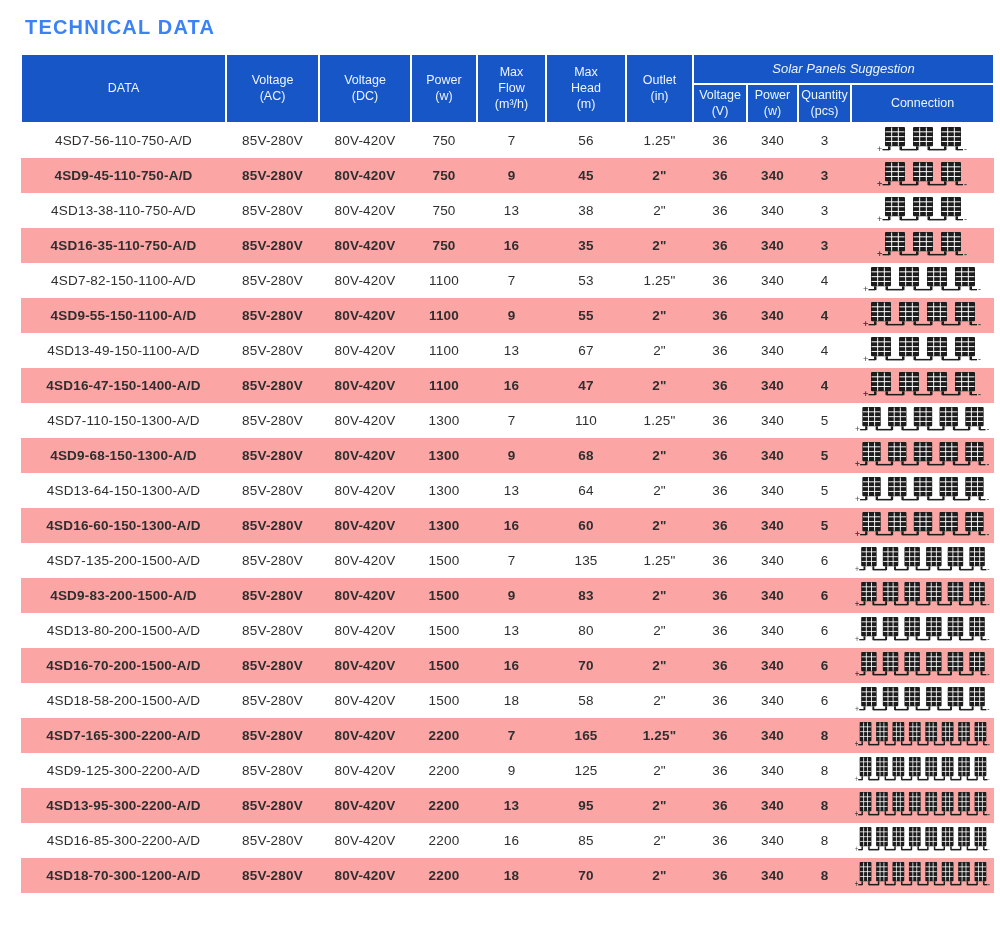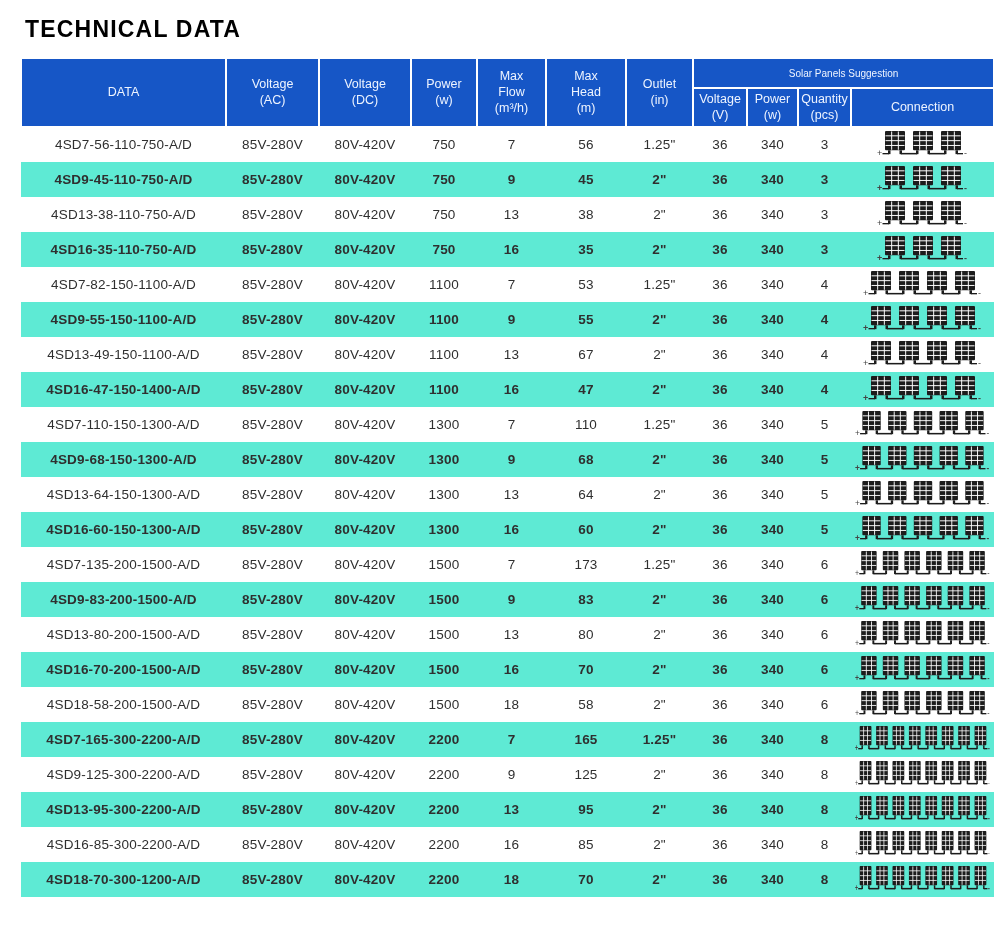--- a/index.html
+++ b/index.html
@@ -5,56 +5,56 @@
   * { box-sizing: border-box; margin: 0; padding: 0; }
   html, body { background: #ffffff; }
   body {
     width: 1000px; height: 927px;
     font-family: "Liberation Sans", sans-serif;
     position: relative;
     overflow: hidden;
   }
   .page-title {
     margin: 16px 0 0 25px;
-    font-size: 23px;
+    font-size: 20px;
     font-weight: 800;
     letter-spacing: 1.2px;
-    color: #000000;
+    color: #3b82f6;
   }
   table.tech-table {
     border-collapse: collapse;
     table-layout: fixed;
     width: 973px;
     margin: 14px 0 0 20px;
   }
   thead th {
     background: #1656c6;
     color: #eef4ff;
     border: 2px solid #ffffff;
     font-weight: 400;
     font-size: 12.5px;
     line-height: 1.3;
     white-space: pre-line;
     text-align: center;
     vertical-align: middle;
     padding: 2px 0;
   }
-  thead tr.group-row th.group-head { height: 30px; font-size: 10px; }
+  thead tr.group-row th.group-head { height: 30px; font-size: 13px; font-style: italic; }
   thead tr.sub-row th { height: 34px; }
   th.rowspan2 { height: 66px; }
   tbody td {
     text-align: center;
     vertical-align: middle;
     height: 35px;
     font-size: 13.5px;
     color: #2f2f2f;
     letter-spacing: 0.2px;
     padding: 0;
   }
-  tbody tr.striped { background: #5eead4; }
+  tbody tr.striped { background: #fca5a5; }
   tbody tr.striped td { font-weight: 600; }
   td.conn-cell svg { vertical-align: middle; }
 </style>
 </head>
 <body>
 
 <h1 class="page-title">TECHNICAL DATA</h1>
 
 <table class="tech-table">
   <colgroup>
@@ -735,21 +735,21 @@
             <line x1="136" y1="23.5" x2="142" y2="23.5" stroke="#1c1c1c" stroke-width="1.4"></line>
             <text x="143" y="26" font-size="9" fill="#444" font-family="Liberation Sans, sans-serif">-</text>
           </svg></td>
   </tr>
       <tr>
     <td>4SD7-135-200-1500-A/D</td>
     <td>85V-280V</td>
     <td>80V-420V</td>
     <td>1500</td>
     <td>7</td>
-    <td>173</td>
+    <td>135</td>
     <td>1.25"</td>
     <td>36</td>
     <td>340</td>
     <td>6</td>
     <td class="conn-cell"><svg viewBox="0 0 176 28" width="136" height="27" preserveAspectRatio="none">
             <rect x="8" y="0" width="20" height="20" fill="#1c1c1c" rx="1"></rect>
             <line x1="14.666666666666668" y1="0.5" x2="14.666666666666668" y2="19.5" stroke="#fff" stroke-width="1"></line>
             <line x1="21.333333333333336" y1="0.5" x2="21.333333333333336" y2="19.5" stroke="#fff" stroke-width="1"></line>
             <line x1="8.5" y1="5" x2="27.5" y2="5" stroke="#fff" stroke-width="1"></line>
             <line x1="8.5" y1="10" x2="27.5" y2="10" stroke="#fff" stroke-width="1"></line>

